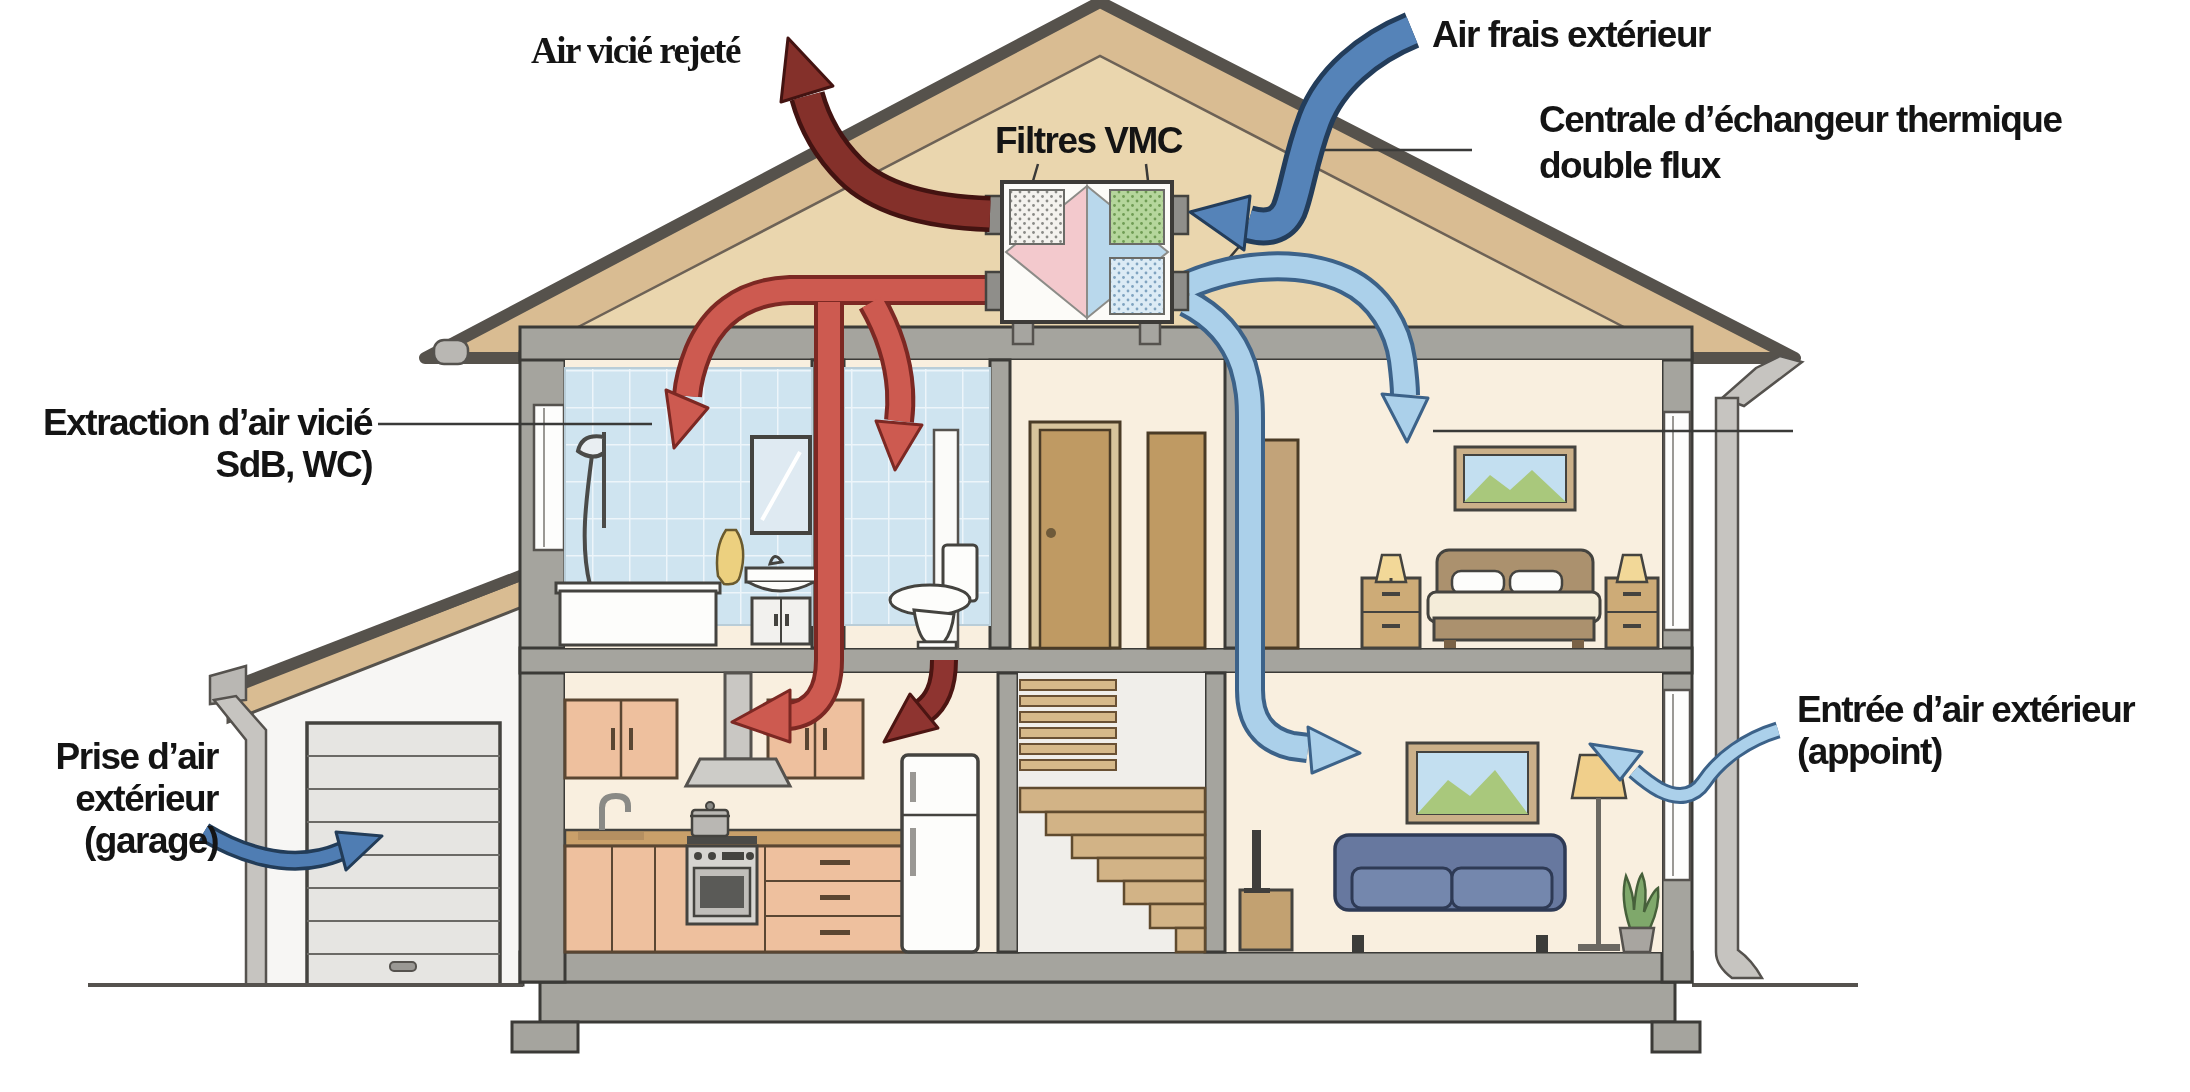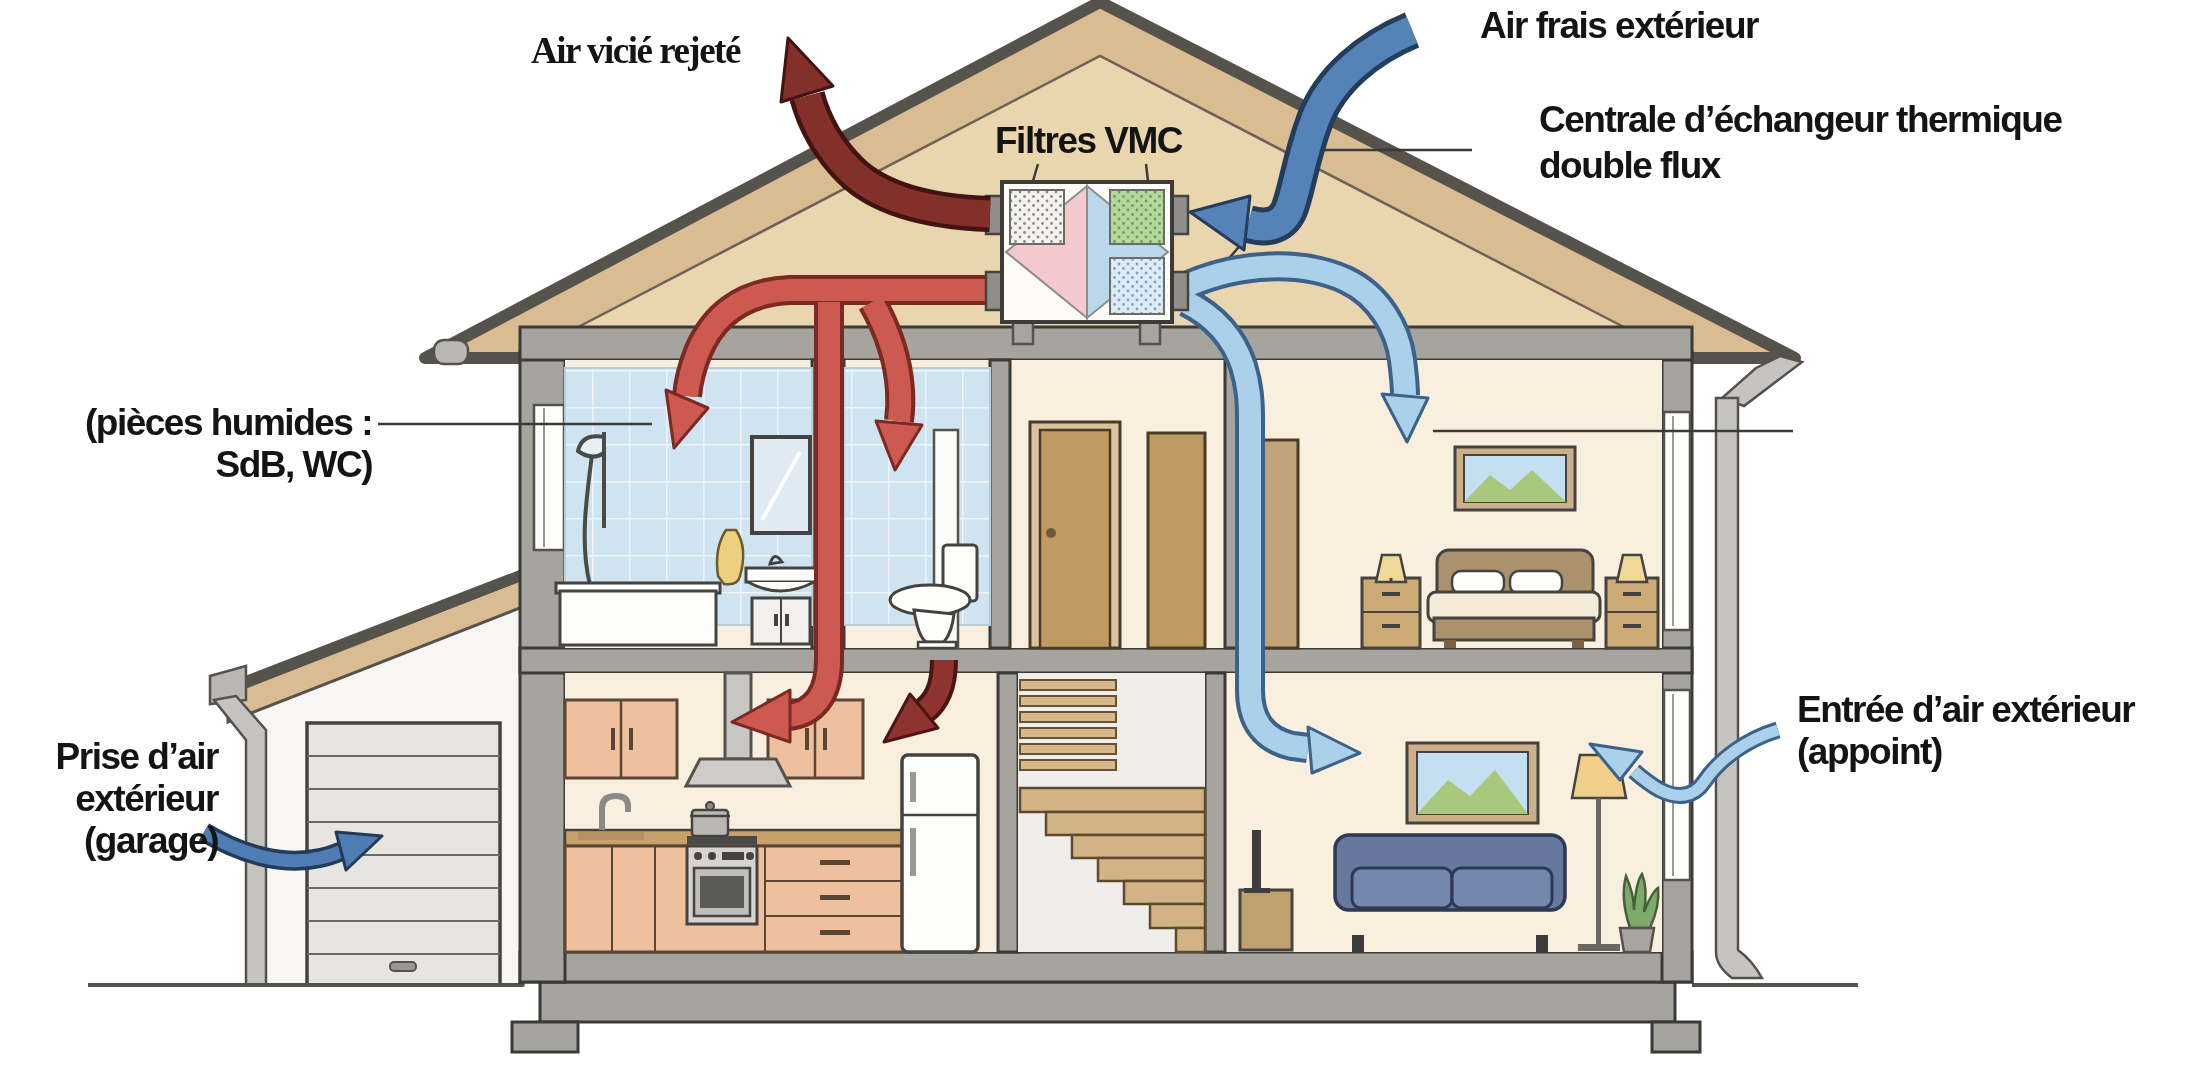--- a/index.html
+++ b/index.html
@@ -376,28 +376,28 @@
     <polygon class="head-gar" points="346,870 336,832 382,836"></polygon>
   </g>
   <g>
     <path class="mk-o" d="M1778 730 C 1748 739 1720 758 1704 782 C 1694 797 1678 799 1660 790 C 1651 785 1642 778 1634 771"></path>
     <path class="mk-i" d="M1778 730 C 1748 739 1720 758 1704 782 C 1694 797 1678 799 1660 790 C 1651 785 1642 778 1634 771"></path>
     <polygon class="head-blu" points="1642,752 1620,780 1590,744"></polygon>
   </g>
 </svg>
 
 <div class="lbl" style="left:531px;top:30px;font-family:Liberation Serif, serif;">Air vicié rejeté</div>
-<div class="lbl" style="left:1432px;top:5px;margin-left:48px;">Air frais extérieur</div>
+<div class="lbl" style="left:1432px;top:14px;">Air frais extérieur</div>
 <div class="lbl" style="left:995px;top:120px;">Filtres VMC</div>
 <div class="lbl big" style="left:1539px;top:97px;">
   <div>Centrale d’échangeur thermique</div>
   <div>double flux</div>
 </div>
 <div class="lbl right" style="right:1818px;top:402px;">
-  <div>(pièces humides :</div>
+  <div>Extraction d’air vicié</div>
   <div>SdB, WC)</div>
 </div>
 <div class="lbl right" style="right:1972px;top:736px;">
   <div>Prise d’air</div>
   <div>extérieur</div>
   <div>(garage)</div>
 </div>
 <div class="lbl" style="left:1765px;top:689px;margin-left:32px;">
   <div>Entrée d’air extérieur</div>
   <div>(appoint)</div>

